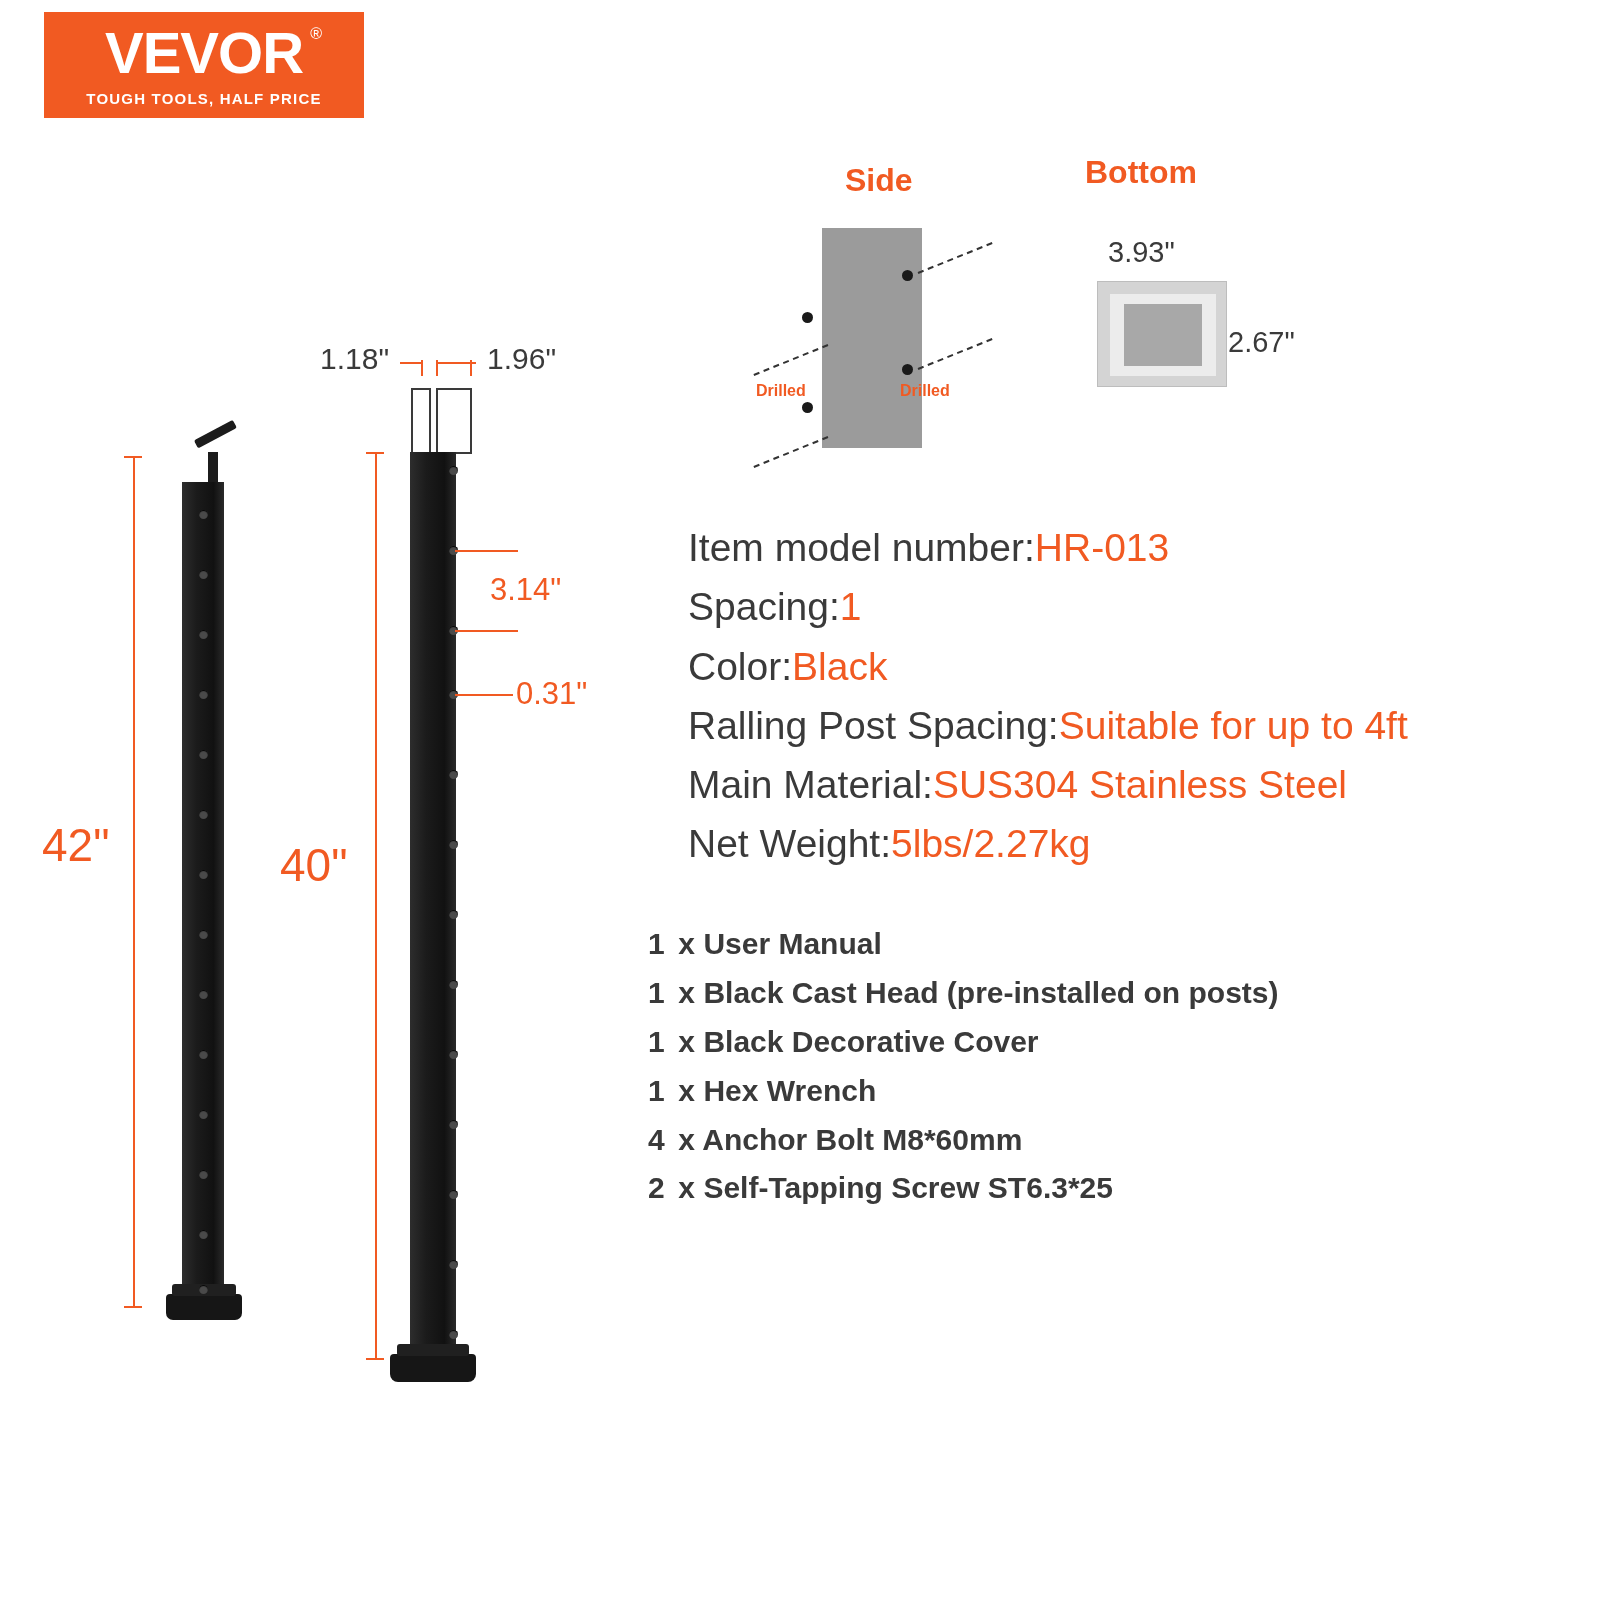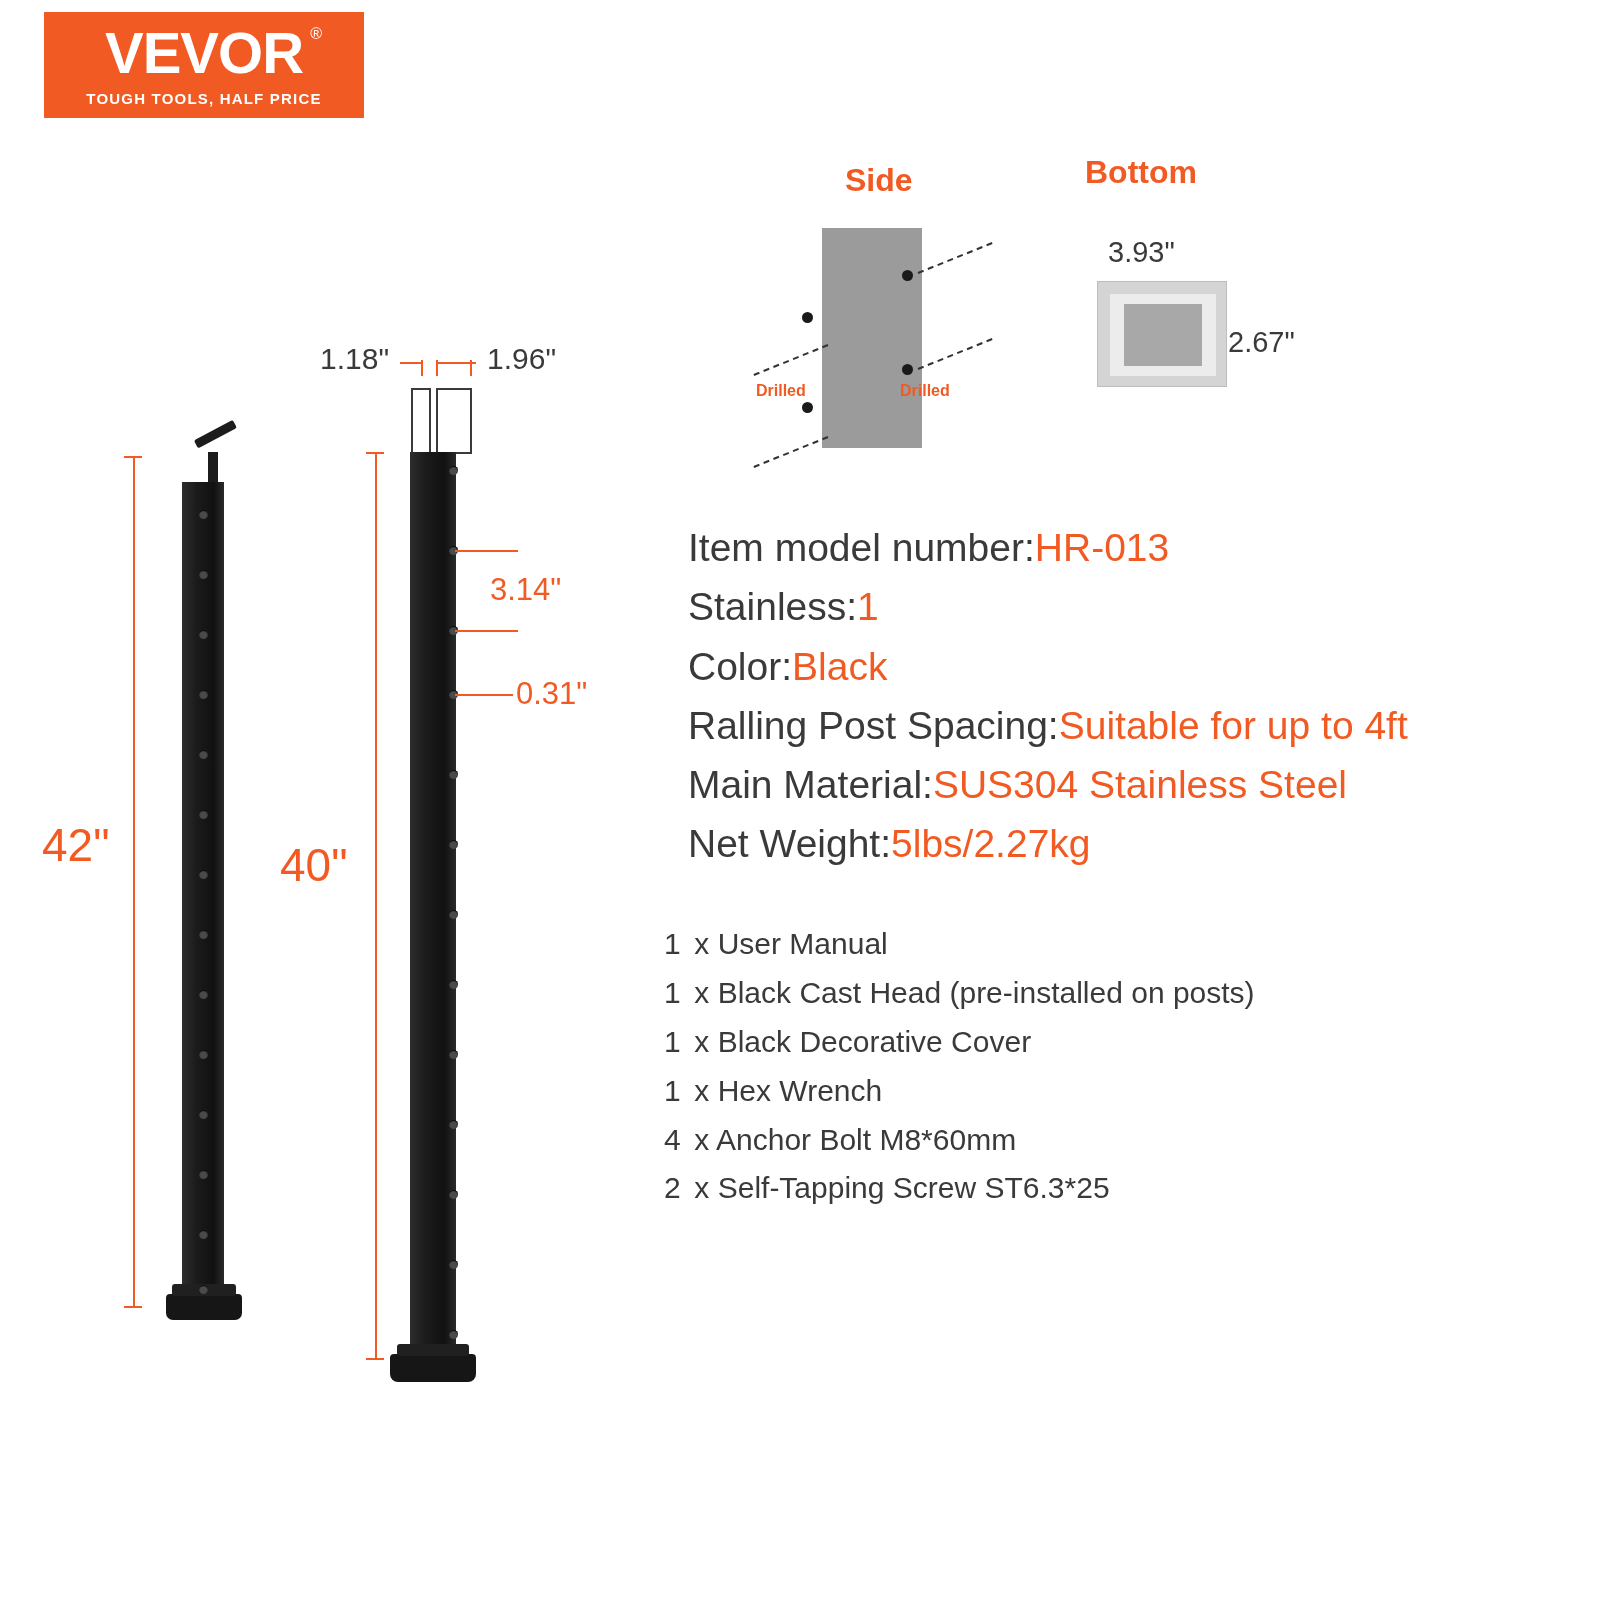--- a/index.html
+++ b/index.html
@@ -254,23 +254,24 @@
     line-height: 1.52;
     white-space: nowrap;
   }
   .spec-val {
     color: #f15a22;
   }
 
   
   .pkg-list {
     position: absolute;
-    left: 664px;
+    left: 648px;
     top: 920px;
     width: 890px;
+    font-weight: bold;
   }
   .pkg-row {
     font-size: 30px;
     color: #3a3a3a;
     line-height: 1.63;
     white-space: nowrap;
   }
   .pkg-qty {
     display: inline-block;
     min-width: 22px;
@@ -386,21 +387,21 @@
       <div class="bottom-inner"></div>
     </div>
     <div class="lbl-dark" style="left:1228px; top:326px; font-size:29px;">2.67"</div>
   </div>
 
   <div class="spec-list">
     <div class="spec-row">
       <span>Item model number:</span><span class="spec-val">HR-013</span>
     </div>
     <div class="spec-row">
-      <span>Stainless:</span><span class="spec-val">1</span>
+      <span>Spacing:</span><span class="spec-val">1</span>
     </div>
     <div class="spec-row">
       <span>Color:</span><span class="spec-val">Black</span>
     </div>
     <div class="spec-row">
       <span>Ralling Post Spacing:</span><span class="spec-val">Suitable for up to 4ft</span>
     </div>
     <div class="spec-row">
       <span>Main Material:</span><span class="spec-val">SUS304 Stainless Steel</span>
     </div>

